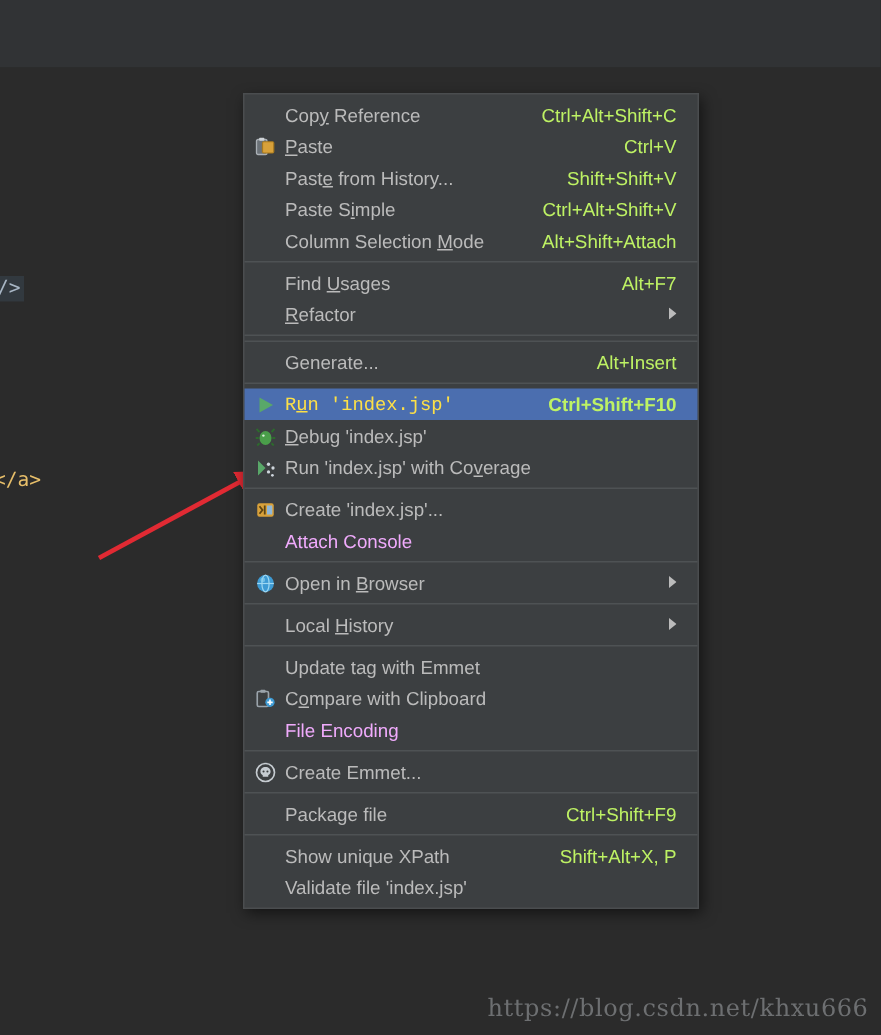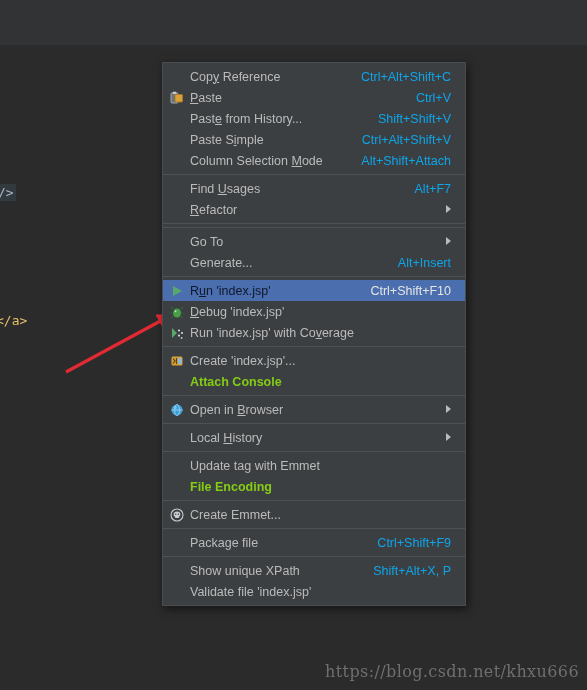--- a/index.html
+++ b/index.html
@@ -99,29 +99,29 @@
     justify-content: center;
   }
   .mi-label {
     flex: 1 1 auto;
     font-size: 12.5px;
     color: #bbbbbb;
     padding-left: 3px;
     overflow: hidden;
     text-overflow: ellipsis;
   }
-  .menu-item.selected .mi-label { color: #0f172a; }
-  .menu-item.disabled .mi-label { color: #84cc16; font-weight: bold; }
+  .menu-item.selected .mi-label { color: #fde047; font-family: Liberation Mono, monospace; }
+  .menu-item.disabled .mi-label { color: #f0abfc; }
   .mi-shortcut {
     font-size: 12.5px;
-    color: #0ea5e9;
+    color: #bef264;
     padding-left: 14px;
     flex: 0 0 auto;
   }
-  .menu-item.selected .mi-shortcut { color: #e5e5e5; }
+  .menu-item.selected .mi-shortcut { color: #bef264; font-weight: bold; }
   .mi-arrow {
     flex: 0 0 auto;
     width: 10px;
     text-align: right;
     font-size: 9px;
     color: #bbbbbb;
     line-height: 1;
   }
 
   
@@ -210,27 +210,20 @@
         <span class="mi-arrow"><svg width="5" height="8" viewBox="0 0 5 8">
             <polygon points="0,0 5,4 0,8" fill="#bbbbbb"></polygon>
           </svg></span>
       </div>
     </div>
     <div class="menu-sep"></div>
     <div class="menu-sep"></div>
     <div class="menu-group">
       <div class="menu-item">
         <span class="mi-icon"></span>
-        <span class="mi-label">Go To</span>
-        <span class="mi-arrow"><svg width="5" height="8" viewBox="0 0 5 8">
-            <polygon points="0,0 5,4 0,8" fill="#bbbbbb"></polygon>
-          </svg></span>
-      </div>
-      <div class="menu-item">
-        <span class="mi-icon"></span>
         <span class="mi-label">Generate...</span>
         <span class="mi-shortcut">Alt+Insert</span>
       </div>
     </div>
     <div class="menu-sep"></div>
     <div class="menu-group">
       <div class="menu-item selected">
         <span class="mi-icon">
           <svg width="14" height="14" viewBox="0 0 14 14">
             <polygon points="3,2 12,7 3,12" fill="#59a869"></polygon>
@@ -305,20 +298,31 @@
             <polygon points="0,0 5,4 0,8" fill="#bbbbbb"></polygon>
           </svg></span>
       </div>
     </div>
     <div class="menu-sep"></div>
     <div class="menu-group">
       <div class="menu-item">
         <span class="mi-icon"></span>
         <span class="mi-label">Update tag with Emmet</span>
       </div>
+      <div class="menu-item">
+        <span class="mi-icon">
+          <svg width="14" height="14" viewBox="0 0 14 14">
+            <rect x="1.5" y="2" width="7.5" height="10" rx="1" fill="none" stroke="#9aa3aa" stroke-width="1.1"></rect>
+            <rect x="3.6" y="0.8" width="3.4" height="2" rx="0.5" fill="#9aa3aa"></rect>
+            <circle cx="10" cy="9.2" r="3.1" fill="#3e9bd4"></circle>
+            <path d="M10 7.4 L10 11 M8.2 9.2 L11.8 9.2" stroke="#ffffff" stroke-width="1.1"></path>
+          </svg>
+        </span>
+        <span class="mi-label">C<span class="mn">o</span>mpare with Clipboard</span>
+      </div>
       <div class="menu-item disabled">
         <span class="mi-icon"></span>
         <span class="mi-label">File Encoding</span>
       </div>
     </div>
     <div class="menu-sep"></div>
     <div class="menu-group">
       <div class="menu-item">
         <span class="mi-icon">
           <svg width="14" height="14" viewBox="0 0 14 14">

